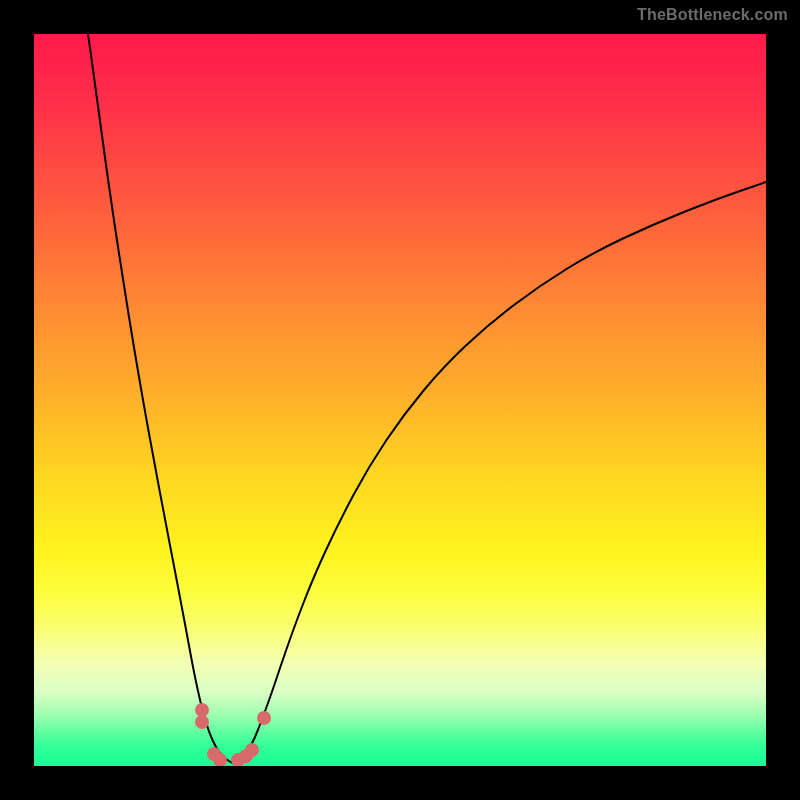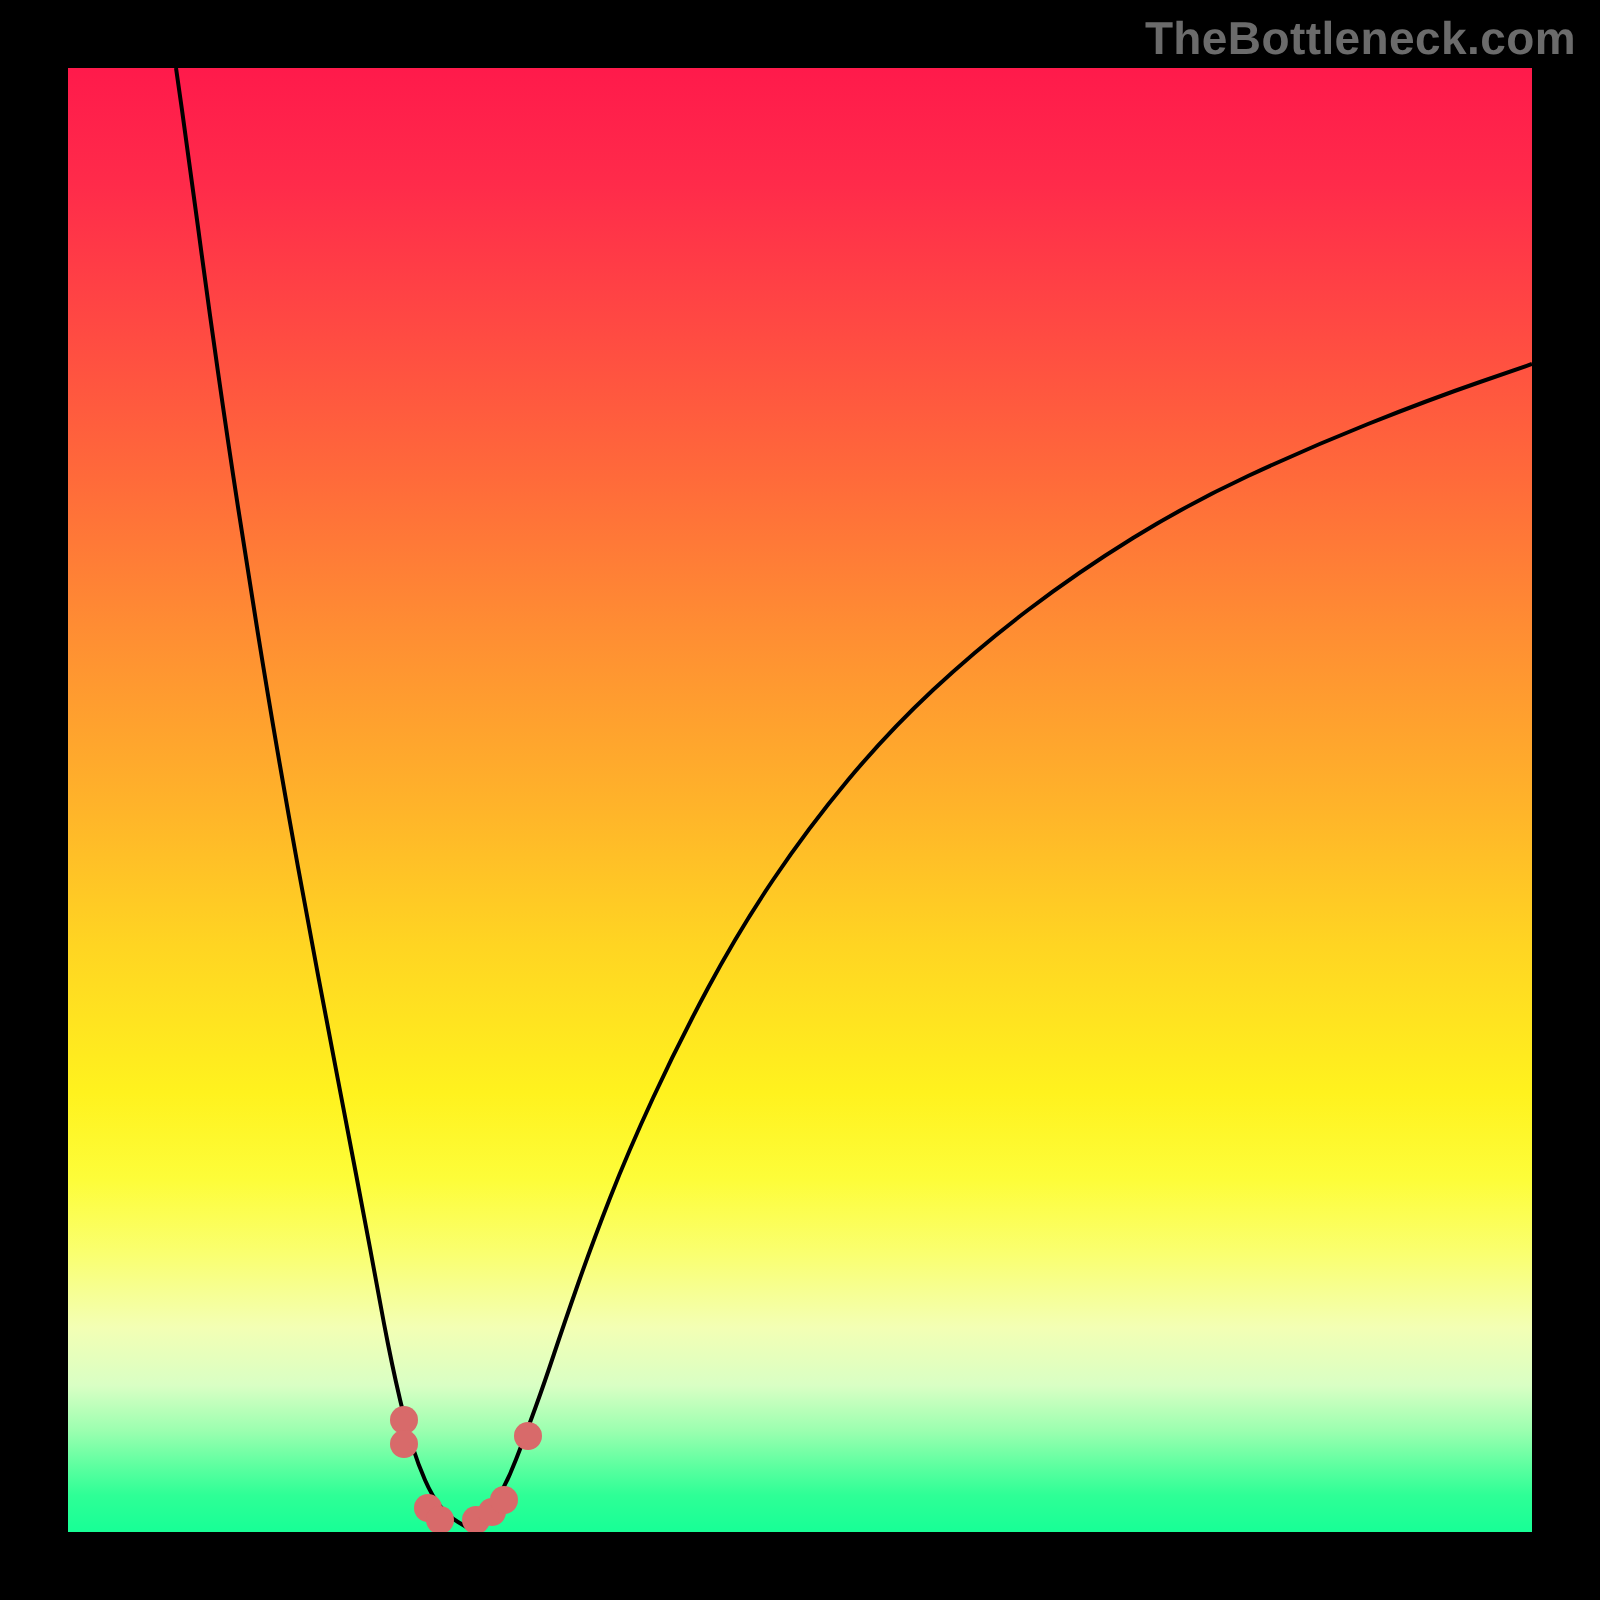--- a/index.html
+++ b/index.html
@@ -47,21 +47,21 @@
       #5dffa0 95.5%,
       #2eff96 97.5%,
       #17ff96 100%
     );
   }
   .watermark {
     position: absolute;
     top: 6px;
     right: 12px;
     font-family: Arial, Helvetica, sans-serif;
-    font-size: 23px;
+    font-size: 16px;
     font-weight: 600;
     color: #6b6b6b;
     letter-spacing: 0.2px;
     user-select: none;
   }
   svg.curve {
     position: absolute;
     inset: 0;
   }
   .dot {

